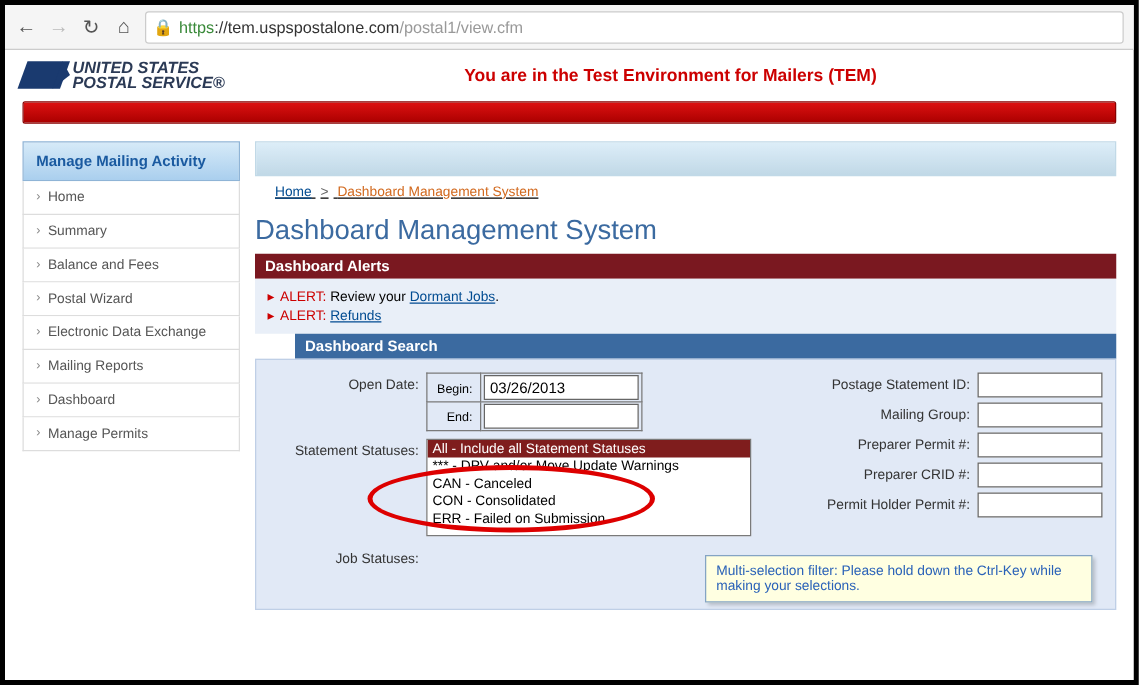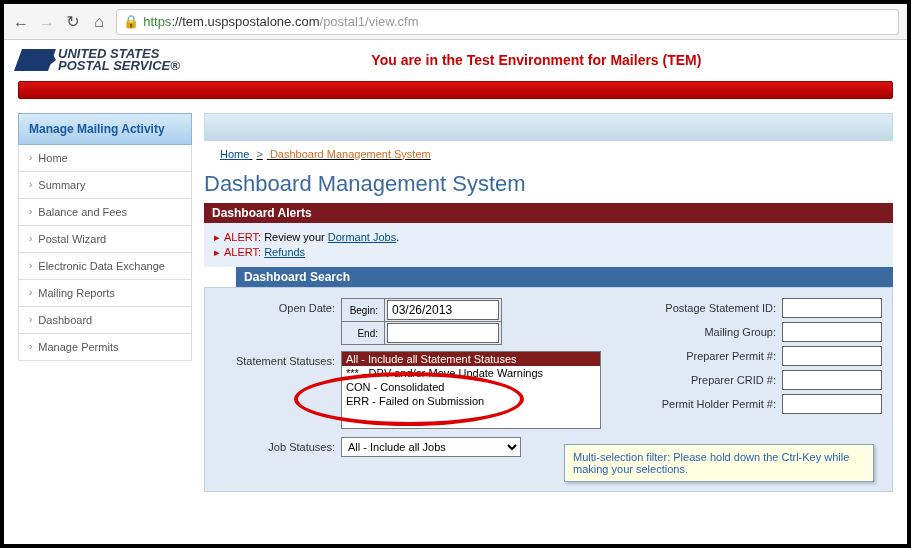--- a/index.html
+++ b/index.html
@@ -206,21 +206,21 @@
     display:inline-block;
     padding-right:4px;
   }
   .txt {
     border: 1px solid #666;
     background: #fff;
     height: 20px;
     font-size: 12px;
     padding: 1px 4px;
   }
-  .txt.date { width: 112px; }
+  .txt.date { width: 124px; }
   .txt.id { width: 110px; }
 
   .date-stack td { padding: 1px 2px; border:1px solid #7a7a7a;}
   .date-stack { border-collapse: collapse;}
 
   .right-col {
     position: absolute;
     top: 10px;
     right: 10px;
     width: 280px;
@@ -388,30 +388,28 @@
           </tr>
         </tbody>
           </table>
       </div>
 
       <div class="form-row" style="margin-top:6px;">
         <div class="form-label">Statement Statuses:</div>
         <div class="listbox">
           <div class="opt sel">All - Include all Statement Statuses</div>
           <div class="opt">*** - DPV and/or Move Update Warnings</div>
+          <div class="opt">CAN - Canceled</div>
           <div class="opt">CON - Consolidated</div>
           <div class="opt">ERR - Failed on Submission</div>
         </div>
       </div>
 
       <div class="form-row" style="margin-top:8px;">
         <div class="form-label">Job Statuses:</div>
-        <select class="dropdown">
-          <option>All - Include all Jobs</option>
-        </select>
       </div>
 
       <div class="right-col">
         <div class="form-row">
             <div class="form-label">Postage Statement ID:</div>
             <input class="txt id" style="">
           </div>
         <div class="form-row">
             <div class="form-label">Mailing Group:</div>
             <input class="txt id" style="">

